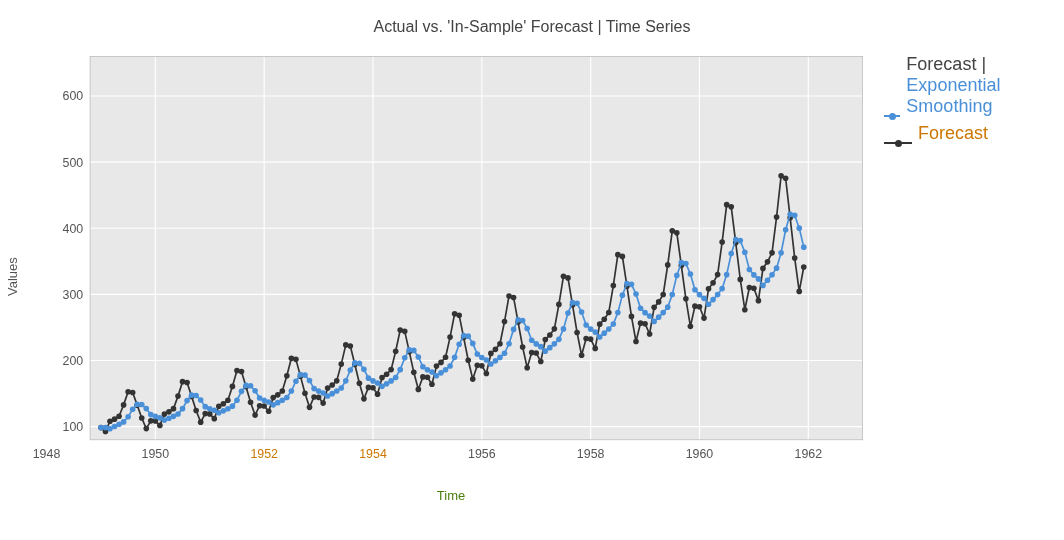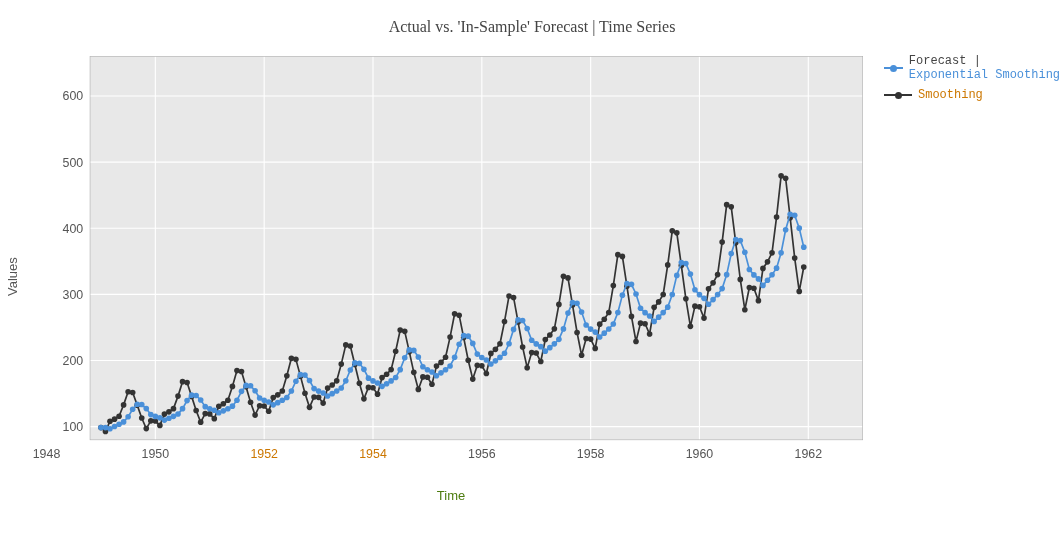--- a/index.html
+++ b/index.html
@@ -18,21 +18,20 @@
       display: flex;
       flex-direction: column;
       align-items: center;
     }
     .chart-title {
       font-size: 16px;
       color: #444;
       margin-top: 18px;
       margin-bottom: 8px;
       text-align: center;
-      font-family: Liberation Serif, serif;
     }
     .chart-body {
       display: flex;
       flex-direction: row;
       width: 100%;
       flex: 1;
       padding-bottom: 30px;
     }
     .y-axis-label {
       writing-mode: vertical-rl;
@@ -66,25 +65,24 @@
     .legend-area {
       width: 190px;
       padding-top: 10px;
       padding-left: 10px;
       display: flex;
       flex-direction: column;
       gap: 6px;
     }
     .legend-item {
       display: flex;
-      align-items: center;
+      align-items: flex-end;
       gap: 6px;
-      font-size: 12px;
+      font-size: 18px;
       color: #444;
-      font-family: Liberation Mono, monospace;
     }
     .legend-line {
       width: 28px;
       height: 2px;
       position: relative;
       display: flex;
       align-items: center;
       justify-content: center;
     }
     .legend-line-blue {
@@ -476,17 +474,17 @@
           <div class="legend-dot legend-dot-blue"></div>
         </div>
         <span>
           <span>Forecast | </span><span class="legend-text-blue">Exponential Smoothing</span>
         </span>
       </div>
       <div class="legend-item">
         <div class="legend-line legend-line-dark">
           <div class="legend-dot legend-dot-dark"></div>
         </div>
-        <span class="legend-text-orange">Smoothing</span>
+        <span class="legend-text-orange">Forecast</span>
       </div>
     </div>
   </div>
 </div>
 
 </body></html>

